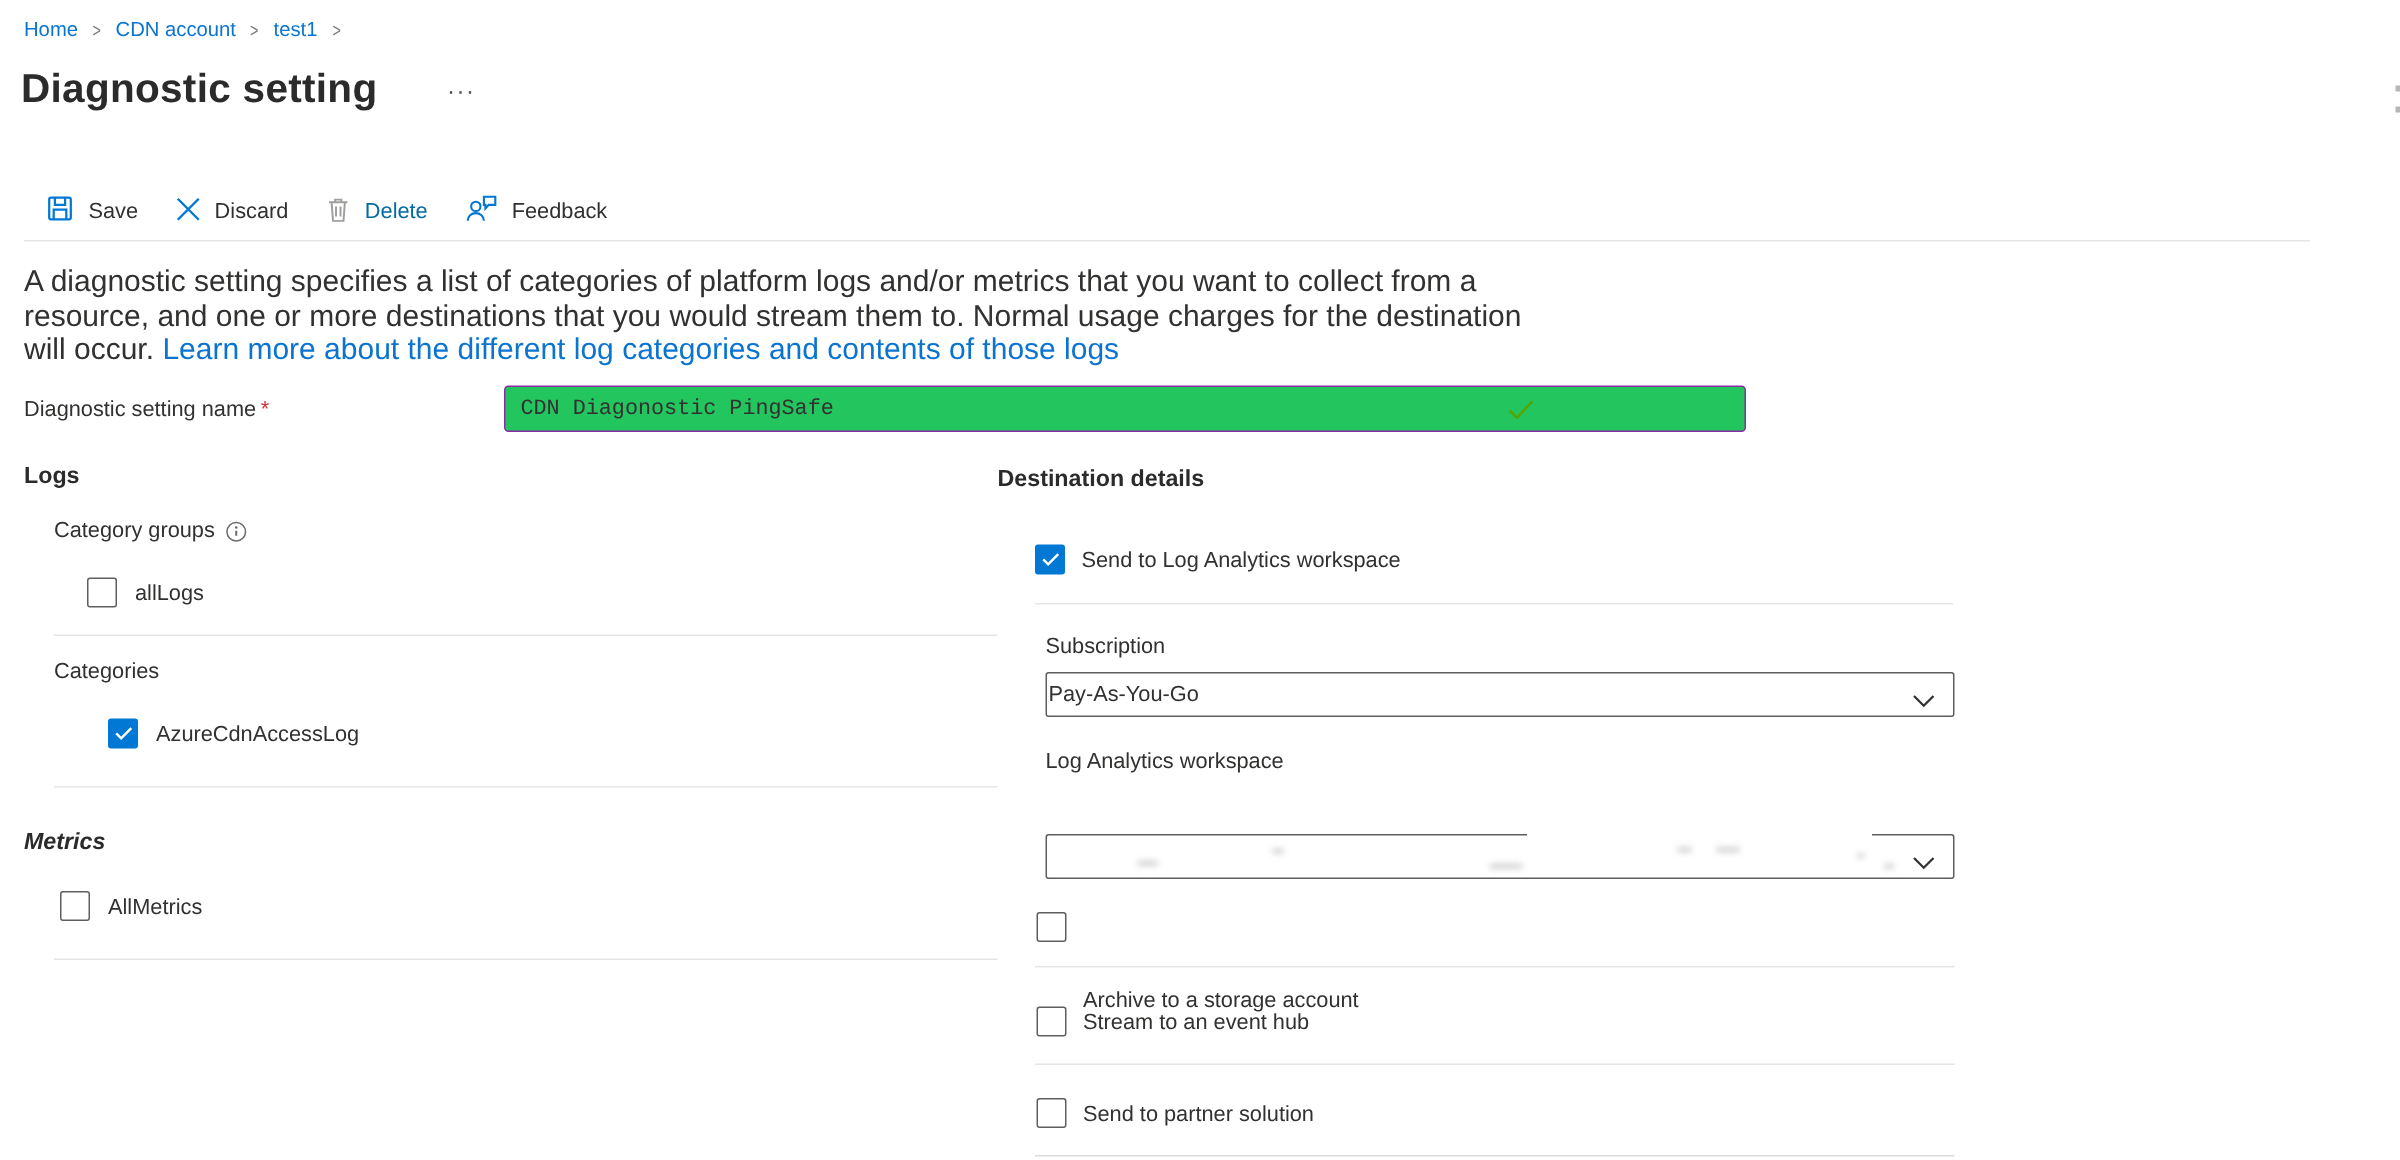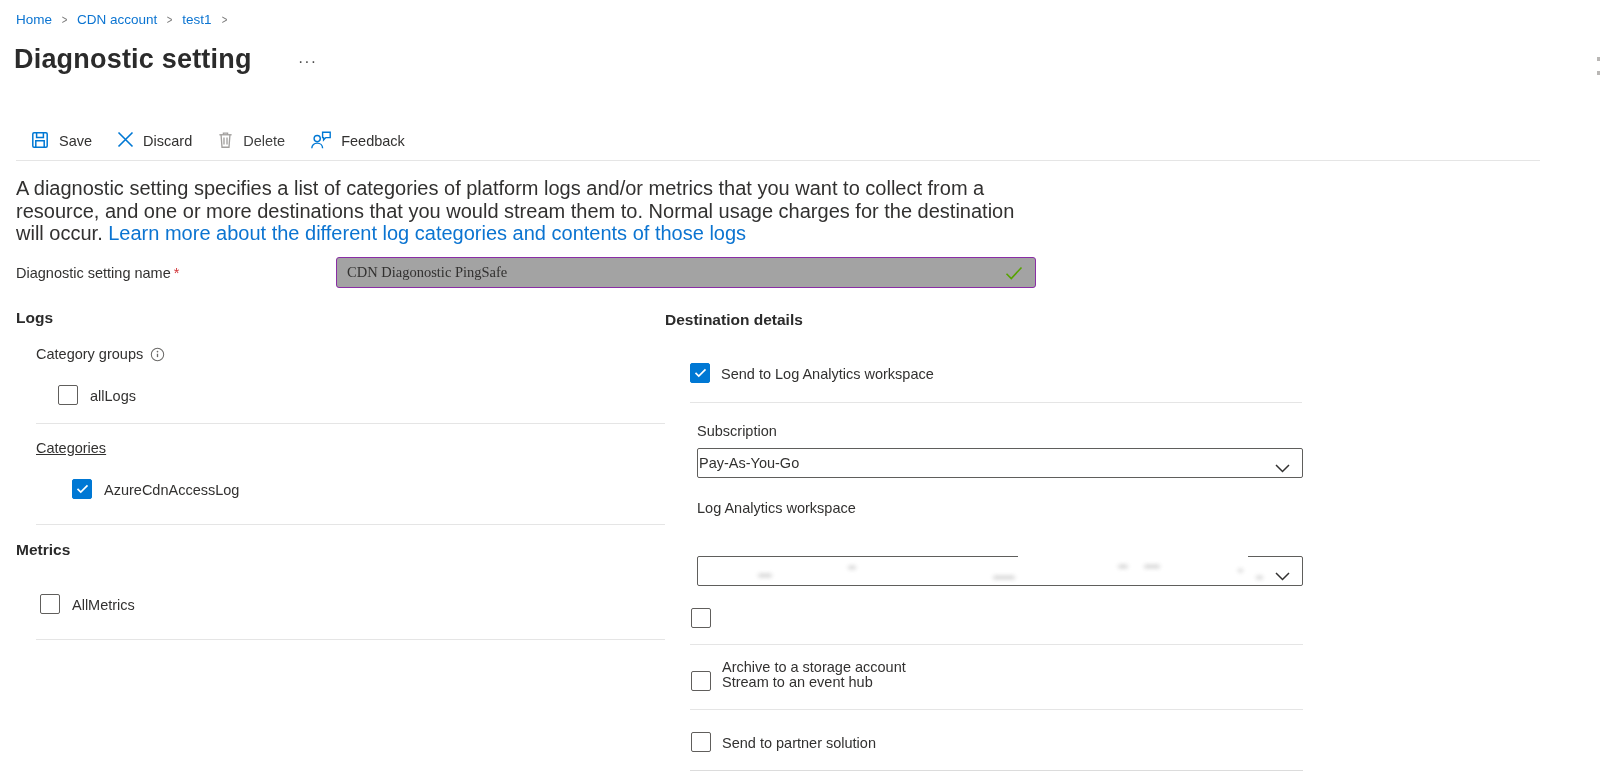--- a/index.html
+++ b/index.html
@@ -17,33 +17,33 @@
   .breadcrumb .sep{color:#7a7a7a;font-size:12px;transform:scale(.8,1.1);}
 
   
   .page-title{left:14px;top:44px;font-size:27px;font-weight:700;color:#2b2b2b;letter-spacing:.2px;}
   .more-btn{left:298px;top:53px;font-size:16px;color:#4f4f4f;letter-spacing:1px;cursor:pointer;}
 
   
   .toolbar{left:30px;top:126px;display:flex;align-items:center;gap:25px;height:30px;}
   .tb-btn{border:none;background:none;padding:0;margin:0;font:inherit;font-size:14.5px;color:#323130;
           display:flex;align-items:center;gap:9px;cursor:pointer;}
-  .tb-btn.disabled{color:#404040;cursor:default;}
+  .tb-btn.disabled{color:#0369a1;cursor:default;}
   .hr{height:1px;background:#e5e5e5;}
 
   
   .desc{left:16px;top:177px;width:1020px;font-size:20px;line-height:22.5px;color:#323130;}
   .desc a{color:#0b74d1;text-decoration:none;cursor:pointer;}
 
   
   .fld-label{font-size:14.5px;color:#323130;}
   .req{color:#d13438;margin-left:3px;}
   .name-input{
-    box-sizing:border-box;width:700px;height:31px;border:1.5px solid #8a2da5;border-radius:3px;
-    padding:0 34px 0 10px;font-family:Liberation Serif, serif;font-size:14.5px;color:#323130;outline:none;background:#a3a3a3;
+    box-sizing:border-box;width:828px;height:31px;border:1.5px solid #8a2da5;border-radius:3px;
+    padding:0 34px 0 10px;font-family:Liberation Mono, monospace;font-size:14.5px;color:#323130;outline:none;background:#22c55e;
   }
   .valid-check{position:absolute;right:13px;top:9px;}
 
   
   .sec-h{font-size:15.5px;font-weight:700;color:#2b2b2b;}
 
   
   .cb{box-sizing:border-box;width:20px;height:20px;border:1px solid #605e5c;border-radius:2px;background:#fff;
       display:inline-flex;align-items:center;justify-content:center;cursor:pointer;}
   .cb.checked{background:#0078d4;border-color:#0078d4;}
@@ -151,32 +151,32 @@
       <circle cx="8" cy="4.9" r="0.9" fill="#6b6a68"></circle>
     </svg>
   </span>
 </div>
 
 <span class="abs cb" style="left:58px;top:385px;"></span>
 <span class="abs cb-label" style="left:90px;top:388px;">allLogs</span>
 
 <div class="abs hr" style="left:36px;top:423px;width:629px;"></div>
 
-<div class="abs fld-label" style="left:36px;top:440px;text-decoration:underline;">Categories</div>
+<div class="abs fld-label" style="left:36px;top:440px;">Categories</div>
 
 <span class="abs cb checked" style="left:72px;top:479px;">
   <svg width="13" height="10" viewBox="0 0 14 11" fill="none" stroke="#ffffff" stroke-width="1.8">
     <path d="M1.5 5.4 l3.6 3.6 L12.5 1.5"></path>
   </svg>
 </span>
 <span class="abs cb-label" style="left:104px;top:482px;">AzureCdnAccessLog</span>
 
 <div class="abs hr" style="left:36px;top:524px;width:629px;"></div>
 
-<div class="abs sec-h" style="left:16px;top:541px;">Metrics</div>
+<div class="abs sec-h" style="left:16px;top:553px;font-style:italic;">Metrics</div>
 
 <span class="abs cb" style="left:40px;top:594px;"></span>
 <span class="abs cb-label" style="left:72px;top:597px;">AllMetrics</span>
 
 <div class="abs hr" style="left:36px;top:639px;width:629px;"></div>
 
 <div class="abs sec-h" style="left:665px;top:311px;">Destination details</div>
 
 <span class="abs cb checked" style="left:690px;top:363px;">
   <svg width="13" height="10" viewBox="0 0 14 11" fill="none" stroke="#ffffff" stroke-width="1.8">

